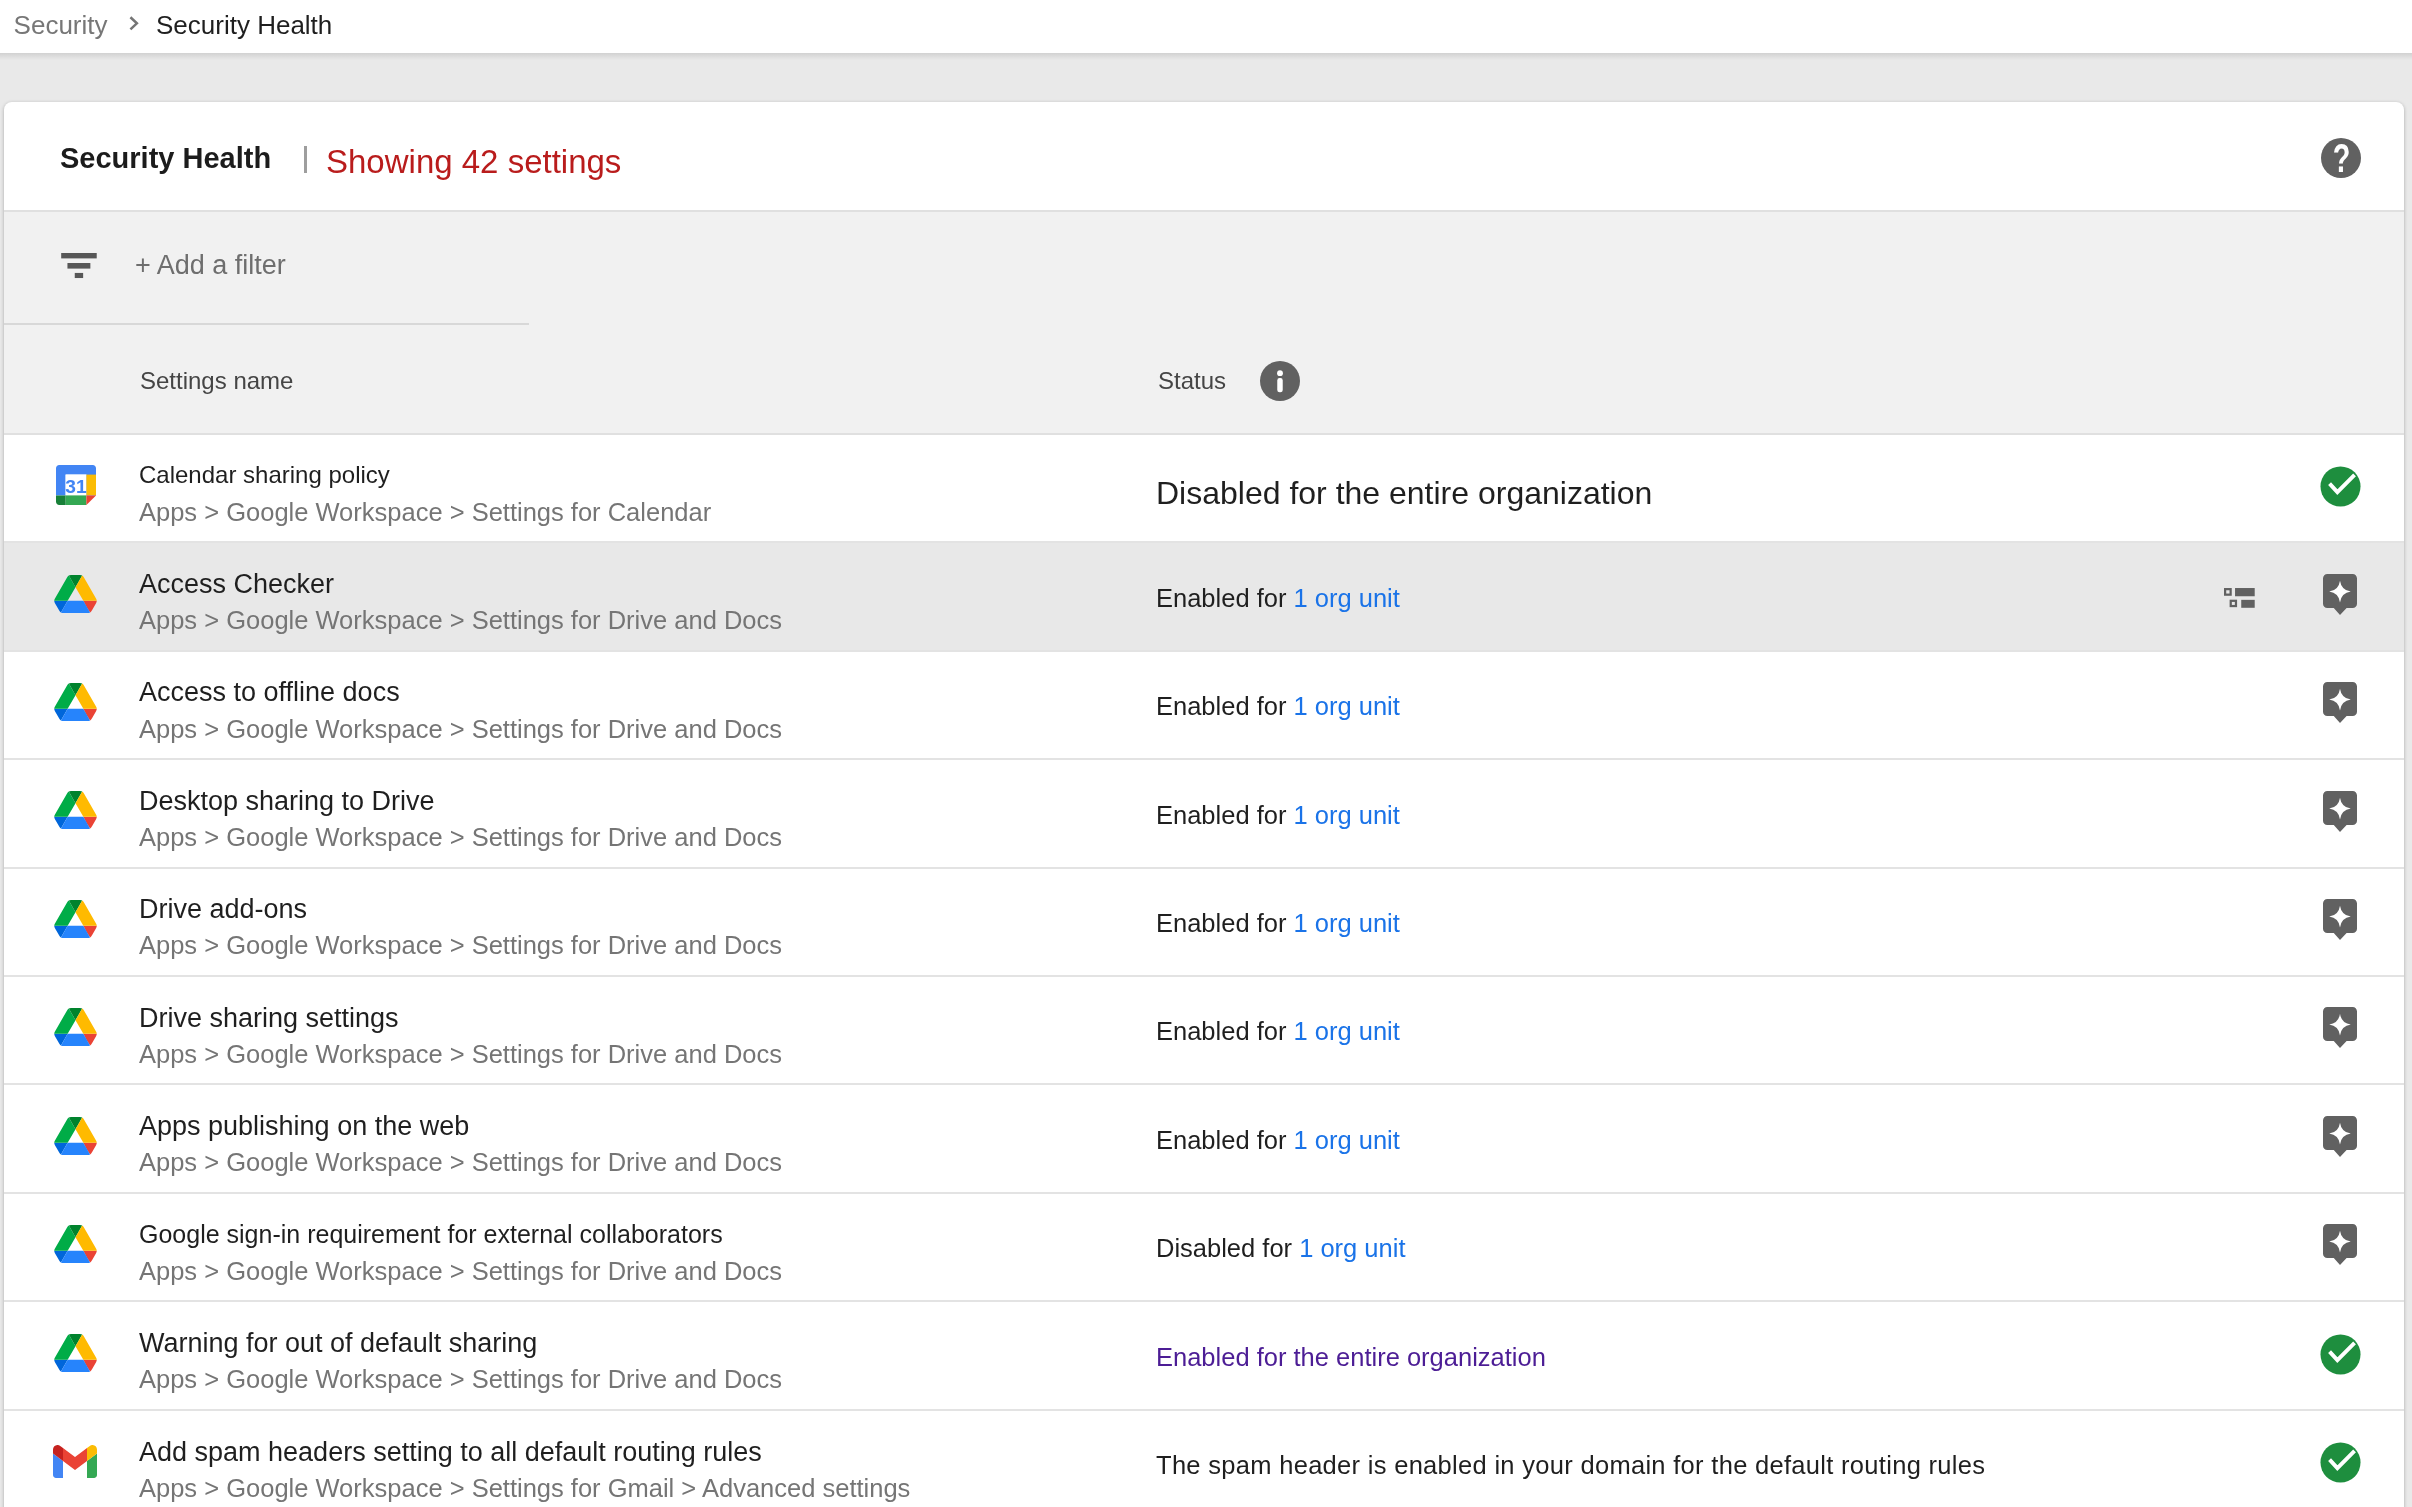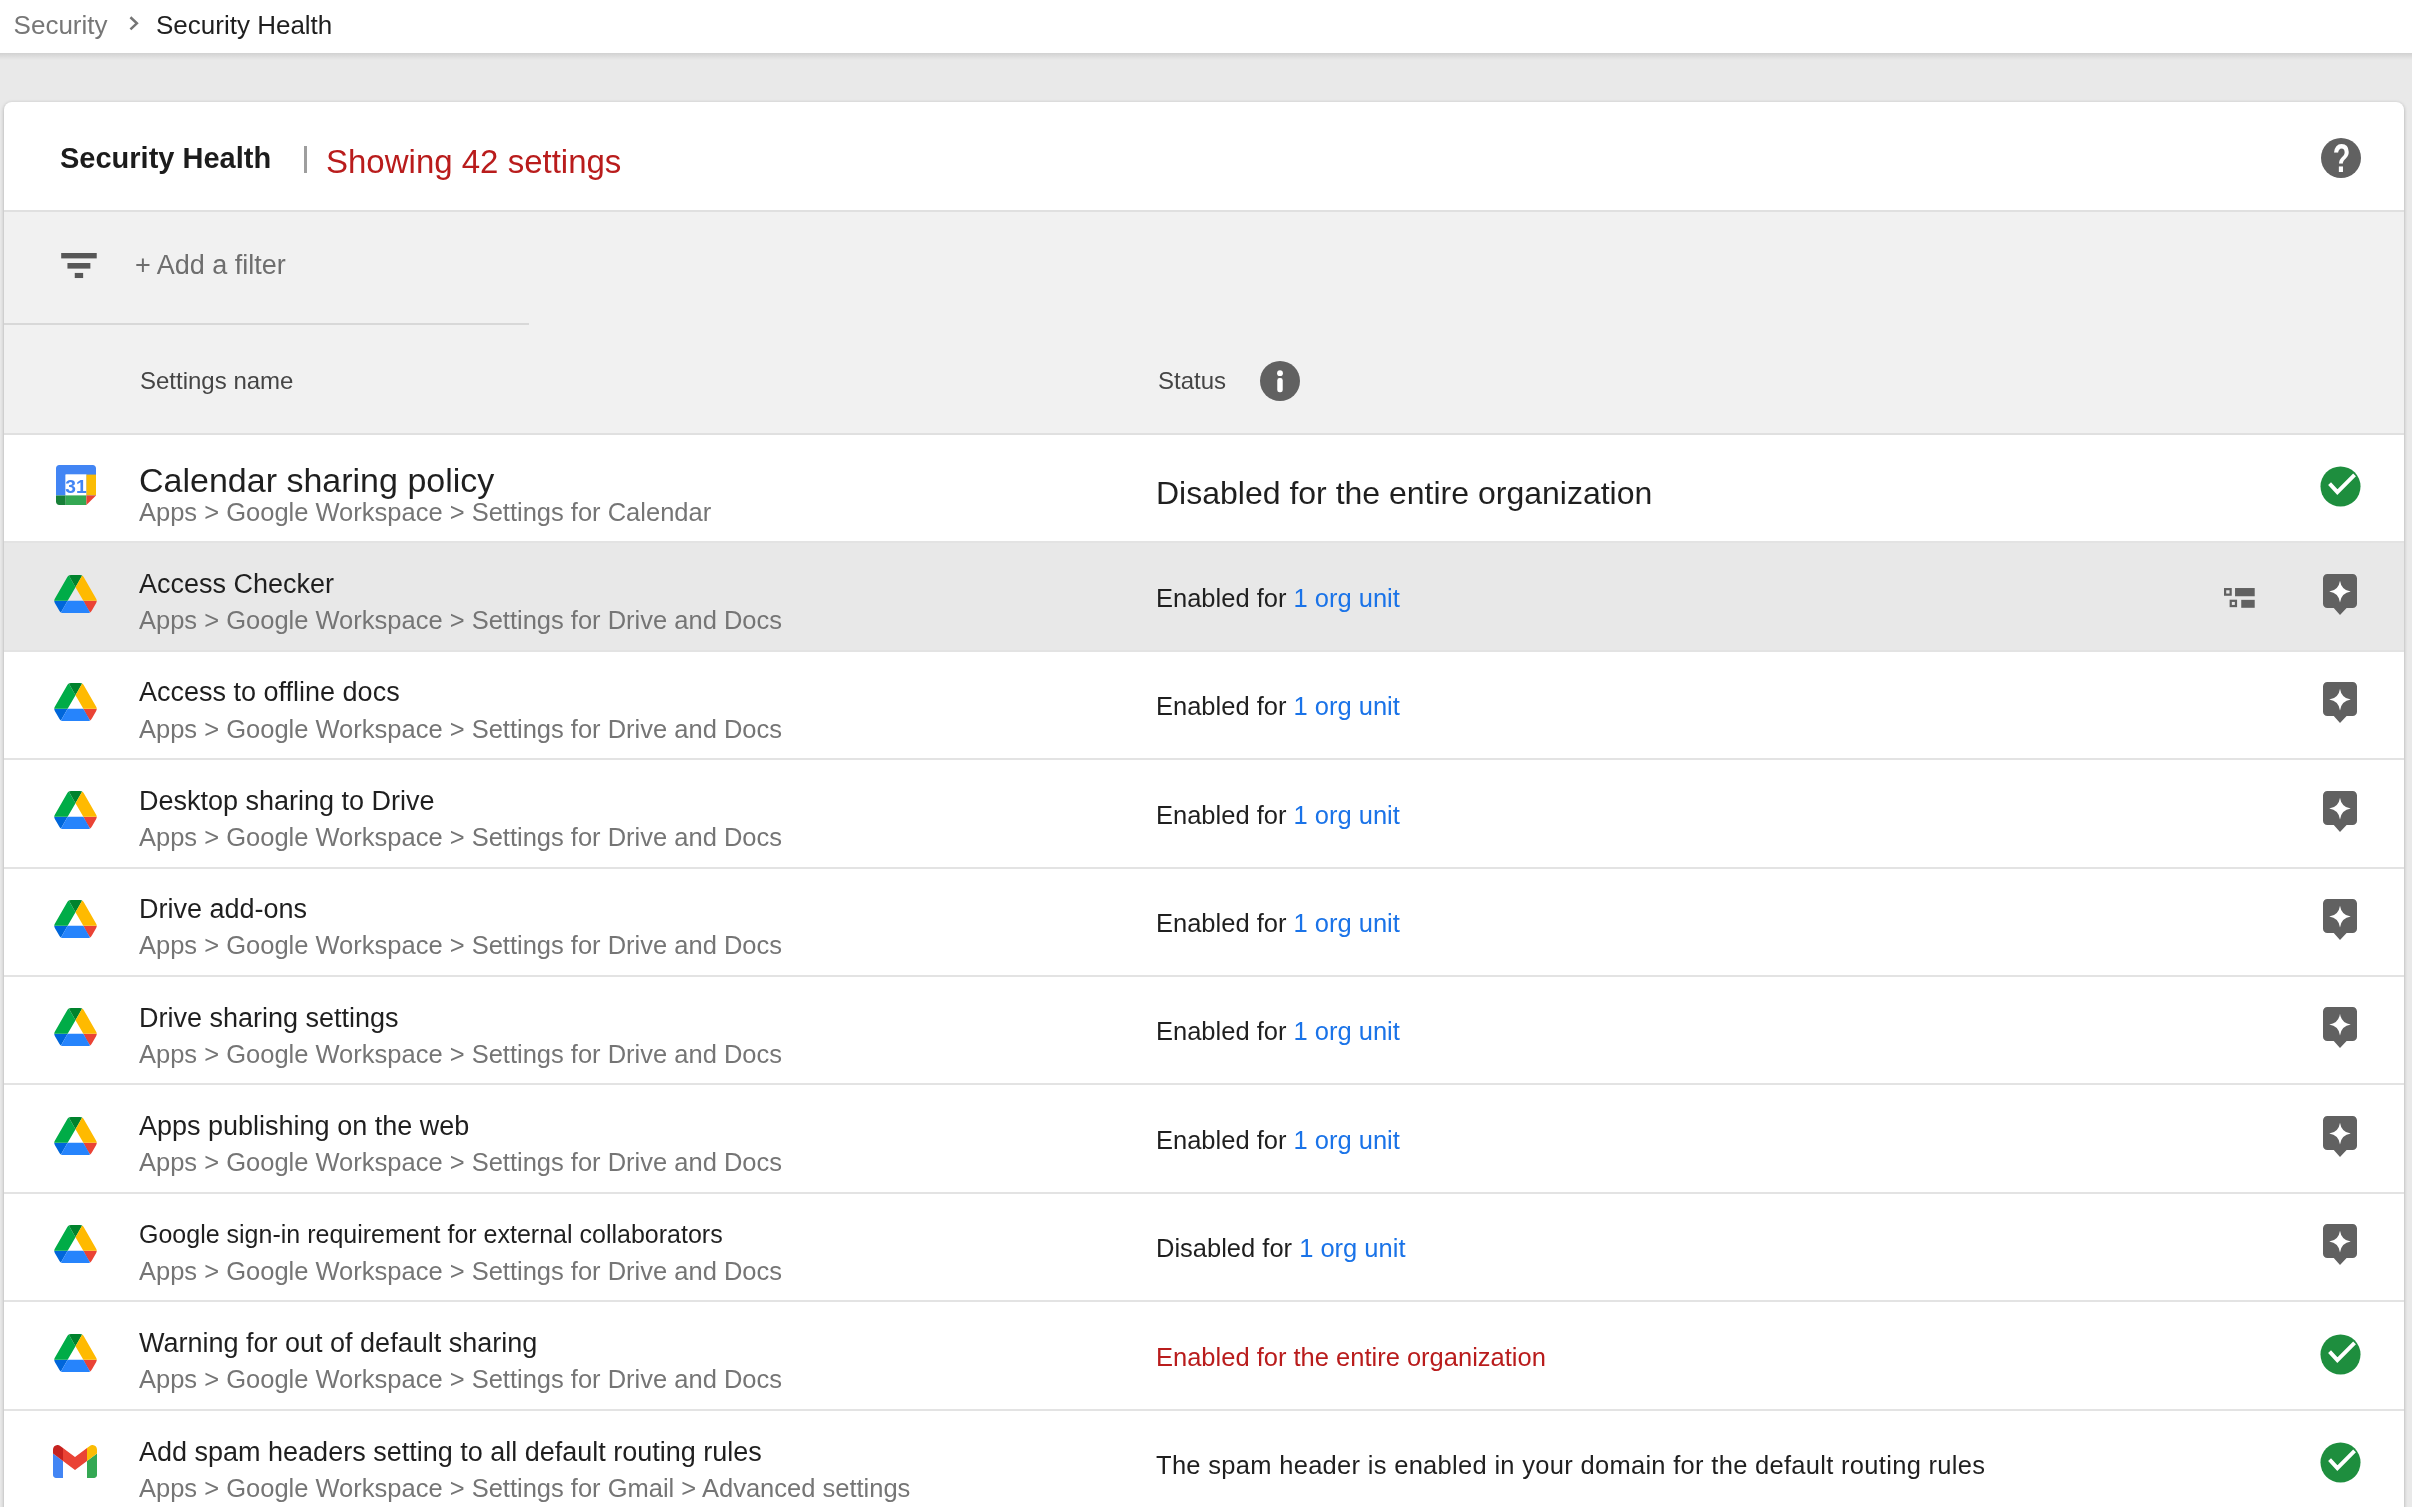--- a/index.html
+++ b/index.html
@@ -46,21 +46,21 @@
 <div class="abs" style="left:3.9px;top:541px;width:2400px;height:1.9px;background:#e3e3e3"></div>
 <svg width="40" height="40" viewBox="0 0 200 200" style="position:absolute;left:56px;top:465px">
 <path fill="#4285f4" d="M184 0H16C7.2 0 0 7.2 0 16v136h48V48h104v104h48V16c0-8.8-7.2-16-16-16z"></path>
 <path fill="#fff" d="M48 48h104v104H48z"></path>
 <path fill="#fbbc04" d="M152 48h48v104h-48z"></path>
 <path fill="#34a853" d="M48 152h104v48H48z"></path>
 <path fill="#188038" d="M0 152v32c0 8.8 7.2 16 16 16h32v-48z"></path>
 <path fill="#ea4335" d="M152 152v48l48-48z"></path>
 <text x="100" y="139" font-family="Liberation Sans" font-size="96" font-weight="bold" fill="#4285f4" text-anchor="middle">31</text>
 </svg>
-<div class="t" style="left:139px;top:463px;font-size:34px;color:#1f1f1f">Calendar sharing policy</div>
+<div class="t" style="left:139px;top:463px;font-size:24px;color:#1f1f1f">Calendar sharing policy</div>
 <div class="t" style="left:139px;top:500px;font-size:25.5px;color:#757575">Apps &gt; Google Workspace &gt; Settings for Calendar</div>
 <div class="t" style="left:1156px;top:477px;font-size:32px;color:#1f1f1f">Disabled for the entire organization</div>
 <svg width="41" height="41" viewBox="0 0 42 42" style="position:absolute;left:2320px;top:466px">
 <circle cx="21" cy="21" r="20.5" fill="#1e8e3e"></circle>
 <path d="M9.8 18 L17.8 26.8 L35.4 9" stroke="#fff" stroke-width="4" fill="none"></path>
 </svg>
 <div class="abs" style="left:3.9px;top:543px;width:2400px;height:108px;background:#e8e8e8"></div>
 <div class="abs" style="left:3.9px;top:650px;width:2400px;height:1.9px;background:#e3e3e3"></div>
 <svg width="43" height="38" viewBox="0 0 87.3 78" style="position:absolute;left:54px;top:575px">
 <path fill="#0066da" d="M6.6 66.85l3.85 6.65c.8 1.4 1.95 2.5 3.3 3.3l13.75-23.8h-27.5c0 1.55.4 3.1 1.2 4.5z"></path>
@@ -183,21 +183,21 @@
 <svg width="43" height="38" viewBox="0 0 87.3 78" style="position:absolute;left:54px;top:1334px">
 <path fill="#0066da" d="M6.6 66.85l3.85 6.65c.8 1.4 1.95 2.5 3.3 3.3l13.75-23.8h-27.5c0 1.55.4 3.1 1.2 4.5z"></path>
 <path fill="#00ac47" d="m43.65 25-13.75-23.8c-1.35.8-2.5 1.9-3.3 3.3l-25.4 44a9.06 9.06 0 0 0 -1.2 4.5h27.5z"></path>
 <path fill="#ea4335" d="m73.55 76.8c1.35-.8 2.5-1.9 3.3-3.3l1.6-2.75 7.65-13.25c.8-1.4 1.2-2.95 1.2-4.5h-27.502l5.852 11.5z"></path>
 <path fill="#00832d" d="m43.65 25 13.75-23.8c-1.35-.8-2.9-1.2-4.5-1.2h-18.5c-1.6 0-3.15.45-4.5 1.2z"></path>
 <path fill="#2684fc" d="m59.8 53h-32.3l-13.75 23.8c1.35.8 2.9 1.2 4.5 1.2h50.8c1.6 0 3.15-.45 4.5-1.2z"></path>
 <path fill="#ffba00" d="m73.4 26.5-12.7-22c-.8-1.4-1.95-2.5-3.3-3.3l-13.75 23.8 16.15 28h27.45c0-1.55-.4-3.1-1.2-4.5z"></path>
 </svg>
 <div class="t" style="left:139px;top:1330px;font-size:27px;color:#1f1f1f">Warning for out of default sharing</div>
 <div class="t" style="left:139px;top:1367px;font-size:25.5px;color:#757575">Apps &gt; Google Workspace &gt; Settings for Drive and Docs</div>
-<div class="t" style="left:1156px;top:1345px;font-size:25.5px;color:#b91c1c">Enabled for the entire organization</div>
+<div class="t" style="left:1156px;top:1345px;font-size:25.5px;color:#4c1d95">Enabled for the entire organization</div>
 <svg width="41" height="41" viewBox="0 0 42 42" style="position:absolute;left:2320px;top:1334px">
 <circle cx="21" cy="21" r="20.5" fill="#1e8e3e"></circle>
 <path d="M9.8 18 L17.8 26.8 L35.4 9" stroke="#fff" stroke-width="4" fill="none"></path>
 </svg>
 <svg width="44" height="33" viewBox="52 42 88 66" style="position:absolute;left:53px;top:1445px">
 <path fill="#4285f4" d="M58 108h14V74L52 59v43c0 3.32 2.69 6 6 6"></path>
 <path fill="#34a853" d="M120 108h14c3.32 0 6-2.69 6-6V59l-20 15"></path>
 <path fill="#fbbc04" d="M120 48v26l20-15v-8c0-7.42-8.47-11.65-14.4-7.2"></path>
 <path fill="#ea4335" d="M72 74V48l24 18 24-18v26L96 92"></path>
 <path fill="#c5221f" d="M52 51v8l20 15V48l-5.6-4.2c-5.94-4.45-14.4-.22-14.4 7.2"></path>

